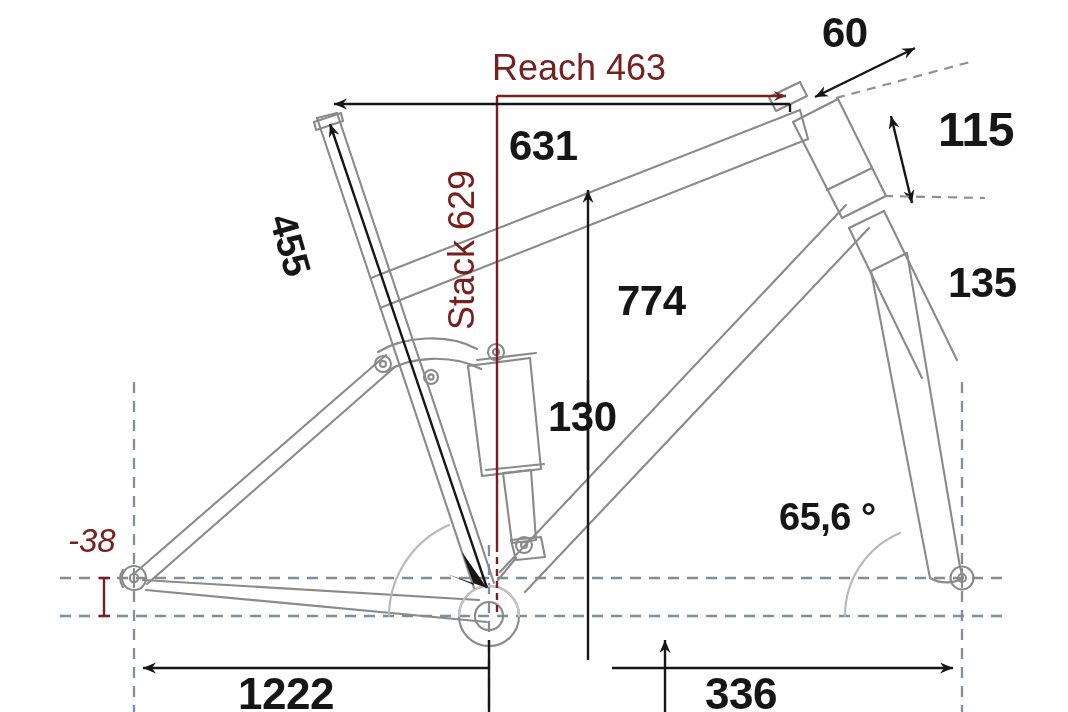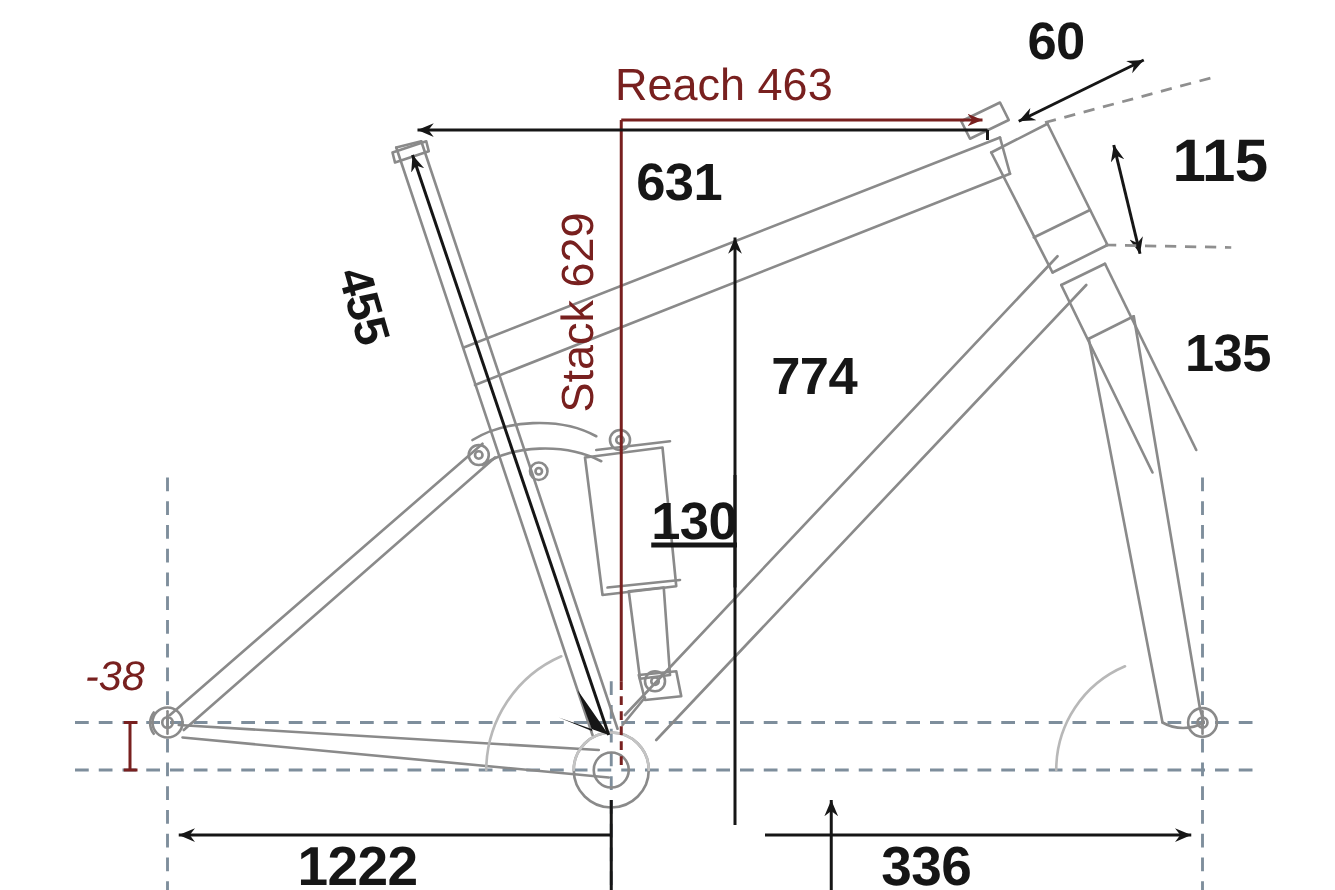--- a/index.html
+++ b/index.html
@@ -222,23 +222,24 @@
   <div class="lbl lbl-black" style="left:509px; top:125px; font-size:42px;">631</div>
 
   <div class="lbl lbl-black" style="left:822px; top:12px; font-size:42px;">60</div>
 
   <div class="lbl lbl-black" style="left:938px; top:106px; font-size:48px;">115</div>
 
   <div class="lbl lbl-black" style="left:916px; top:262px; font-size:42px;margin-left:32px;">135</div>
 
   <div class="lbl lbl-black" style="left:617px; top:280px; font-size:42px;">774</div>
 
-  <div class="lbl lbl-black" style="left:521px; top:396px; font-size:42px;text-decoration:underline;">130</div>
-
-
+  <div class="lbl lbl-black" style="left:548px; top:396px; font-size:42px;">130</div>
+
+
+  <div class="lbl lbl-black" style="left:779px; top:498px; font-size:38px;">65,6 °</div>
 
   <div class="lbl lbl-red-small" style="left:68px; top:524px;">-38</div>
 
   <div class="lbl lbl-black" style="left:238px; top:672px; font-size:44px;">1222</div>
 
   <div class="lbl lbl-black" style="left:705px; top:672px; font-size:44px;">336</div>
 
 </div>
 
 </body></html>

